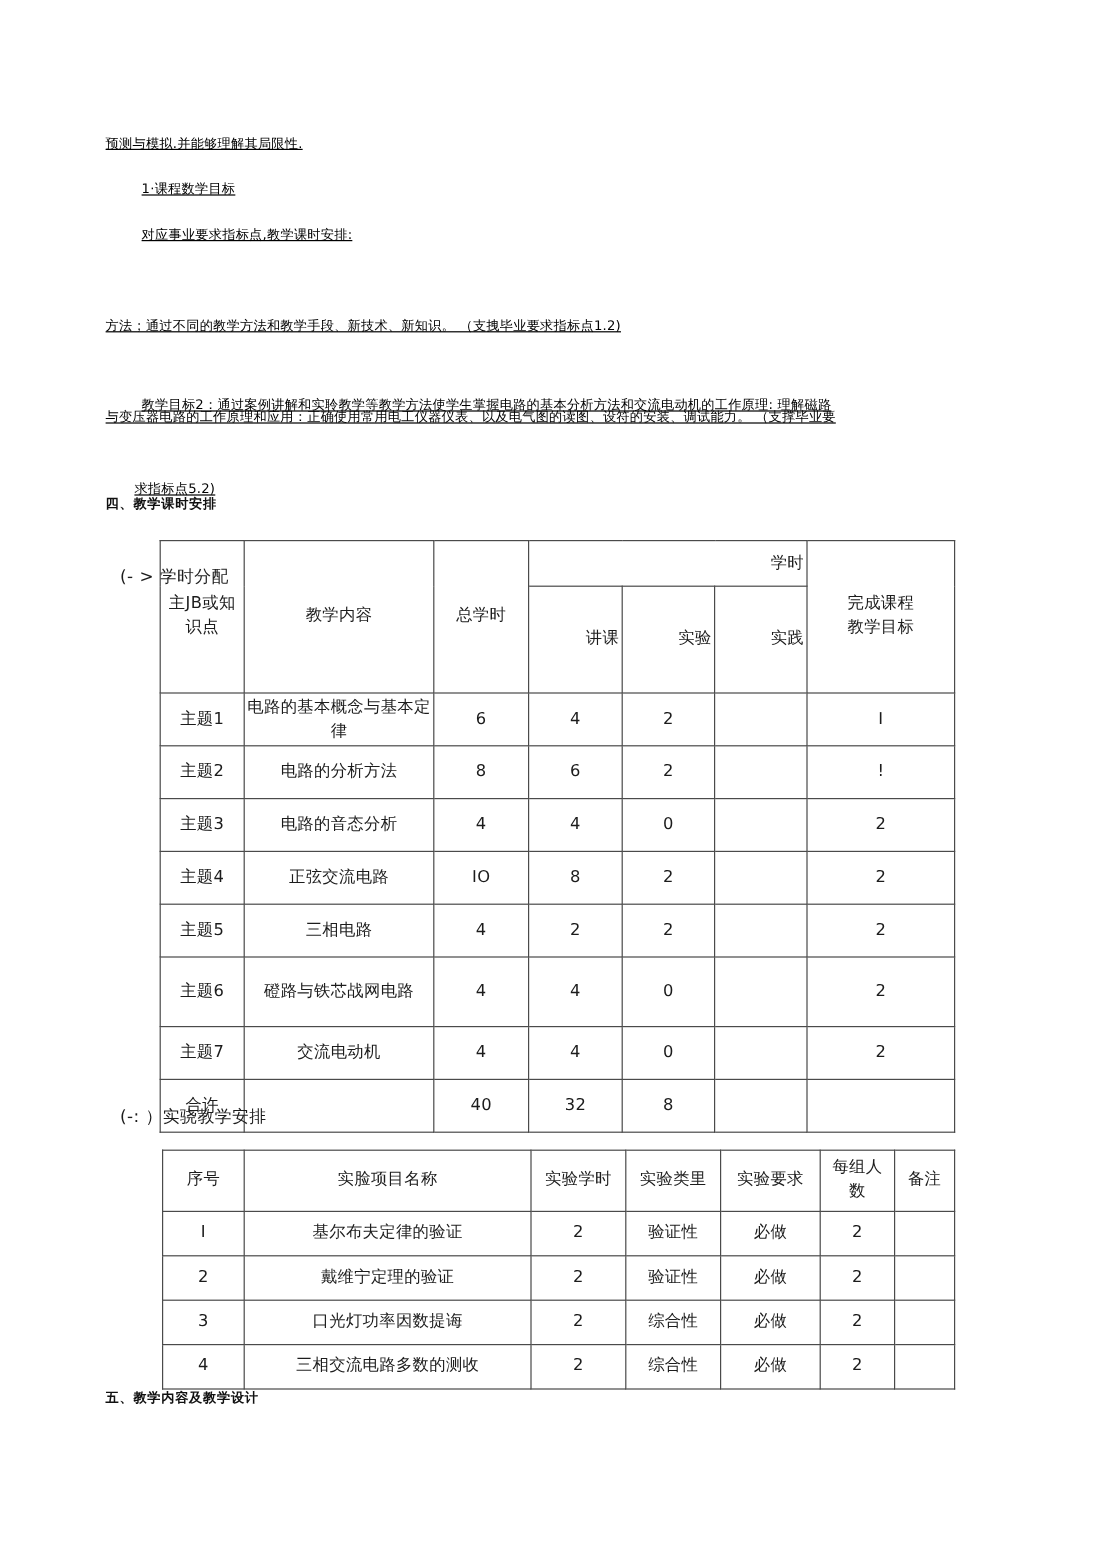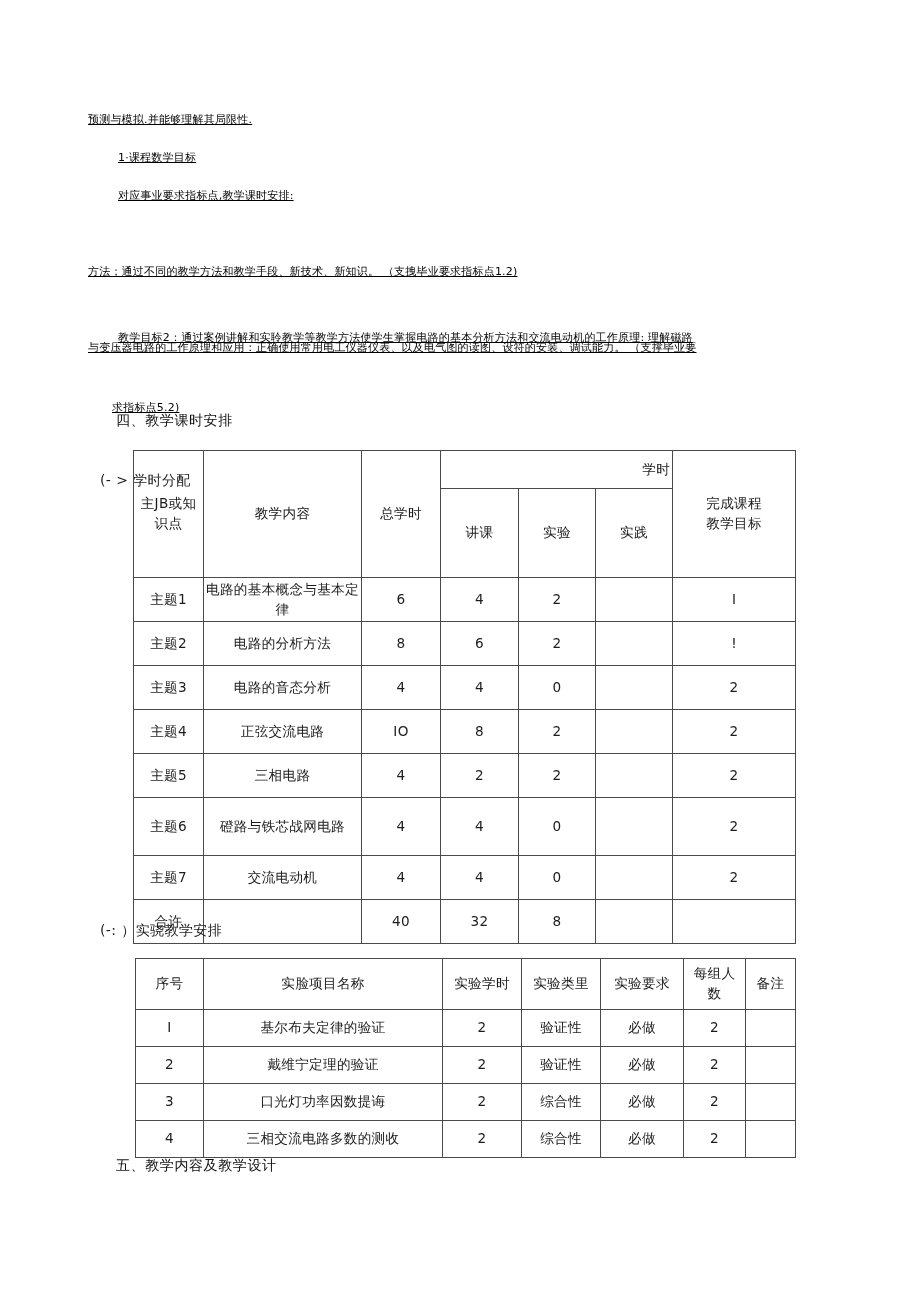--- a/index.html
+++ b/index.html
@@ -29,26 +29,25 @@
     font-size: 11px;
     line-height: 1.5;
     letter-spacing: 0.2px;
     color: #000000;
     white-space: nowrap;
     text-decoration: underline;
   }
 
   .heading {
     position: absolute;
-    font-size: 14px;
-    font-weight: normal;
+    font-size: 11px;
+    font-weight: bold;
     letter-spacing: 0.6px;
     color: #111;
     white-space: nowrap;
-    margin-left: 28px;
   }
 
   .caption {
     position: absolute;
     font-size: 14px;
     letter-spacing: 0.4px;
     color: #1c1c1c;
     white-space: nowrap;
     text-align: right;
   }
@@ -70,21 +69,21 @@
     letter-spacing: 0.3px;
     overflow: hidden;
   }
   .tbl td.blank { }
 
   
   #table-hours { left: 133px; top: 450px; width: 662px; }
   #table-hours td { height: 43px; }
   #table-hours td.hdr-tall  { height: 125px; }
   #table-hours td.hdr-top   { height: 37px; text-align: right; }
-  #table-hours td.hdr-sub   { height: 88px; }
+  #table-hours td.hdr-sub   { height: 88px; text-align: right; }
   #table-hours tr.r6 td     { height: 57px; }
 
   
   #table-lab { left: 135px; top: 958px; width: 660px; padding-left: 40px; }
   #table-lab td { height: 36px; }
   #table-lab td.hdr { height: 50px; }
 
   .cell-two-line { line-height: 1.5; }
 
   

